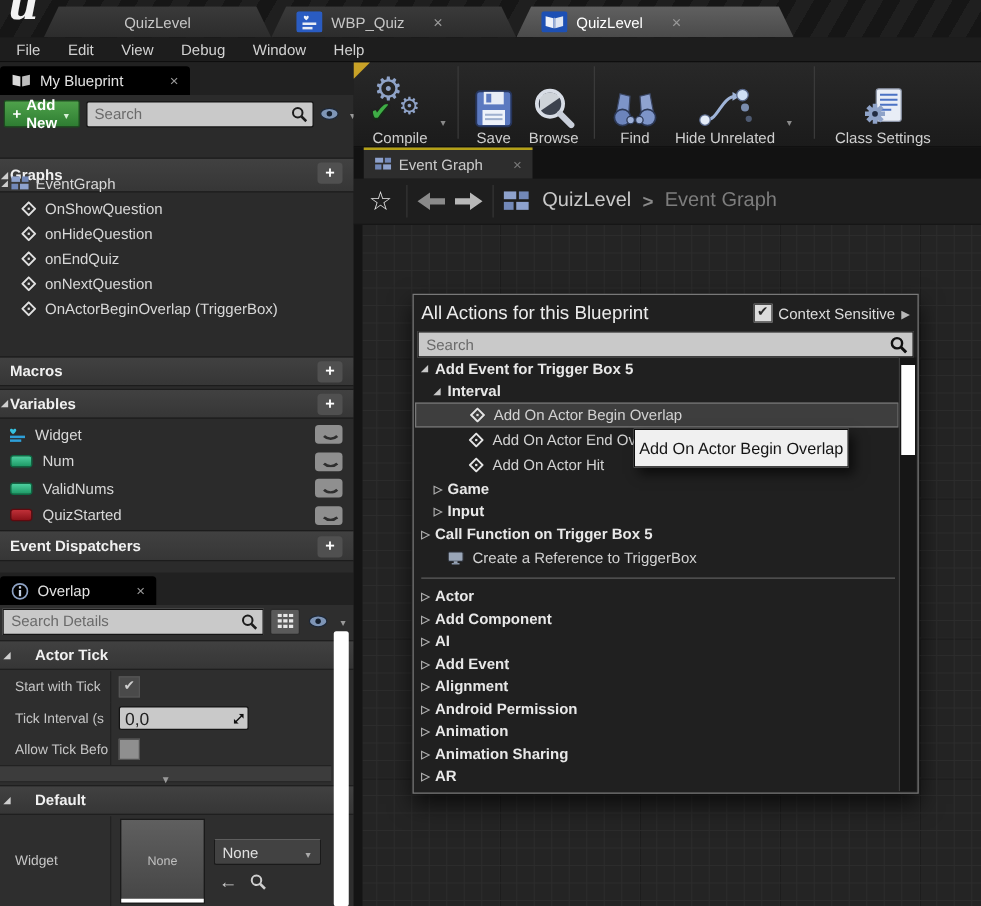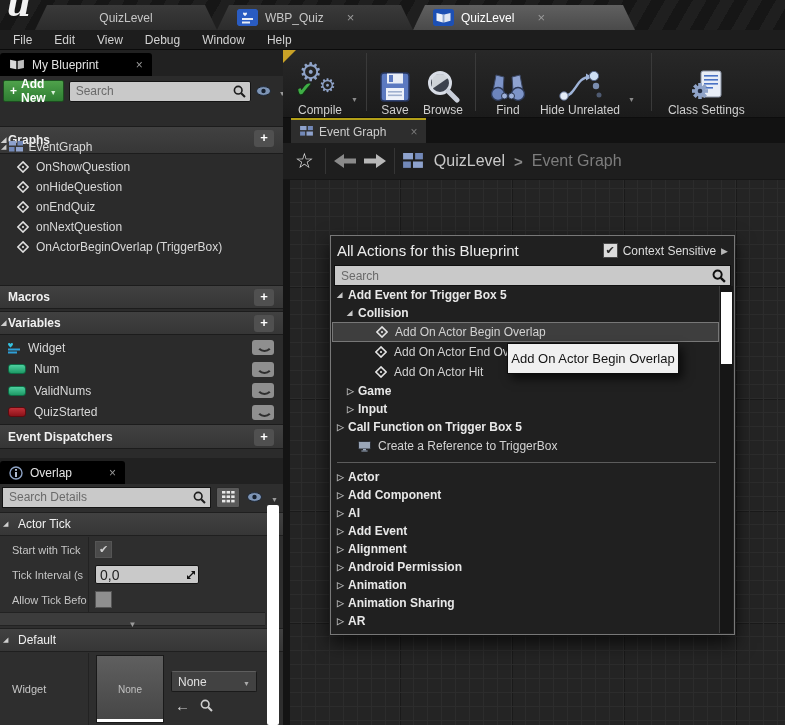--- a/index.html
+++ b/index.html
@@ -76,21 +76,21 @@
   .dtools{position:absolute;left:0;top:27px;width:283px;height:24px;display:flex;align-items:center;gap:5px;
     padding:0 2px;box-sizing:border-box;}
   .dsearch{flex:1;height:19px;background:#c9c9c9;border:1px solid #141414;display:flex;align-items:center;padding:0 4px;}
   .dsearch input{flex:1;border:none;outline:none;background:transparent;font-size:12px;color:#333;
     font-family:"Liberation Sans",sans-serif;min-width:0;}
   .dsearch input::placeholder{color:#6a6a6a;}
   .gridbtn{width:22px;height:19px;background:#5a5a5a;border:1px solid #2a2a2a;border-radius:2px;
     display:flex;align-items:center;justify-content:center;}
   .dhead{position:absolute;left:0;width:283px;height:24px;background:linear-gradient(#414141,#363636);
     border-top:1px solid #1f1f1f;border-bottom:1px solid #1f1f1f;display:flex;align-items:center;
-    box-sizing:border-box;padding-left:18px;color:#f0f0f0;font-size:12px;font-weight:normal;}
+    box-sizing:border-box;padding-left:28px;color:#f0f0f0;font-size:12px;font-weight:bold;}
   .dhead .tri{position:absolute;left:3px;font-size:7px;color:#cfcfcf;}
   .drows{position:absolute;left:0;top:79px;width:265px;}
   .drow{height:25px;display:flex;align-items:center;font-size:11px;color:#c6c6c6;}
   .drow .lcol{width:88px;padding-left:12px;box-sizing:border-box;white-space:nowrap;overflow:hidden;}
   .drow .vcol{flex:1;height:100%;border-left:1px solid #222;display:flex;align-items:center;padding-left:6px;}
   .dcheck{width:15px;height:15px;background:#8f8f8f;border:1px solid #555;display:none;
     text-align:center;line-height:14px;font-size:11px;color:#cfcfcf;}
   .drow.t-checkbox .dcheck{display:block;}
   .drow.checked .dcheck{background:#4a4a4a;}
   .drow.checked .dcheck::before{content:"✔";}
@@ -643,21 +643,21 @@
       <div class="cm-list">
 
       <div class="mi t-category t-arrow-expanded ind0">
           <span class="arr"></span>
 
           <span class="mi-label">Add Event for Trigger Box 5</span>
         </div>
           <div class="mi t-category t-arrow-expanded ind1">
           <span class="arr"></span>
 
-          <span class="mi-label">Collision</span>
+          <span class="mi-label">Interval</span>
         </div>
           <div class="mi t-event ind2 selected">
           <span class="arr"></span>
           <svg class="dia" width="12" height="12" viewBox="0 0 12 12">
             <path d="M6 0.9 L11.1 6 L6 11.1 L0.9 6 Z" fill="none" stroke="#e4e4e4" stroke-width="1.5"></path>
             <rect x="5.1" y="5.1" width="1.8" height="1.8" fill="#e4e4e4"></rect>
           </svg>
 
           <span class="mi-label">Add On Actor Begin Overlap</span>
         </div>

